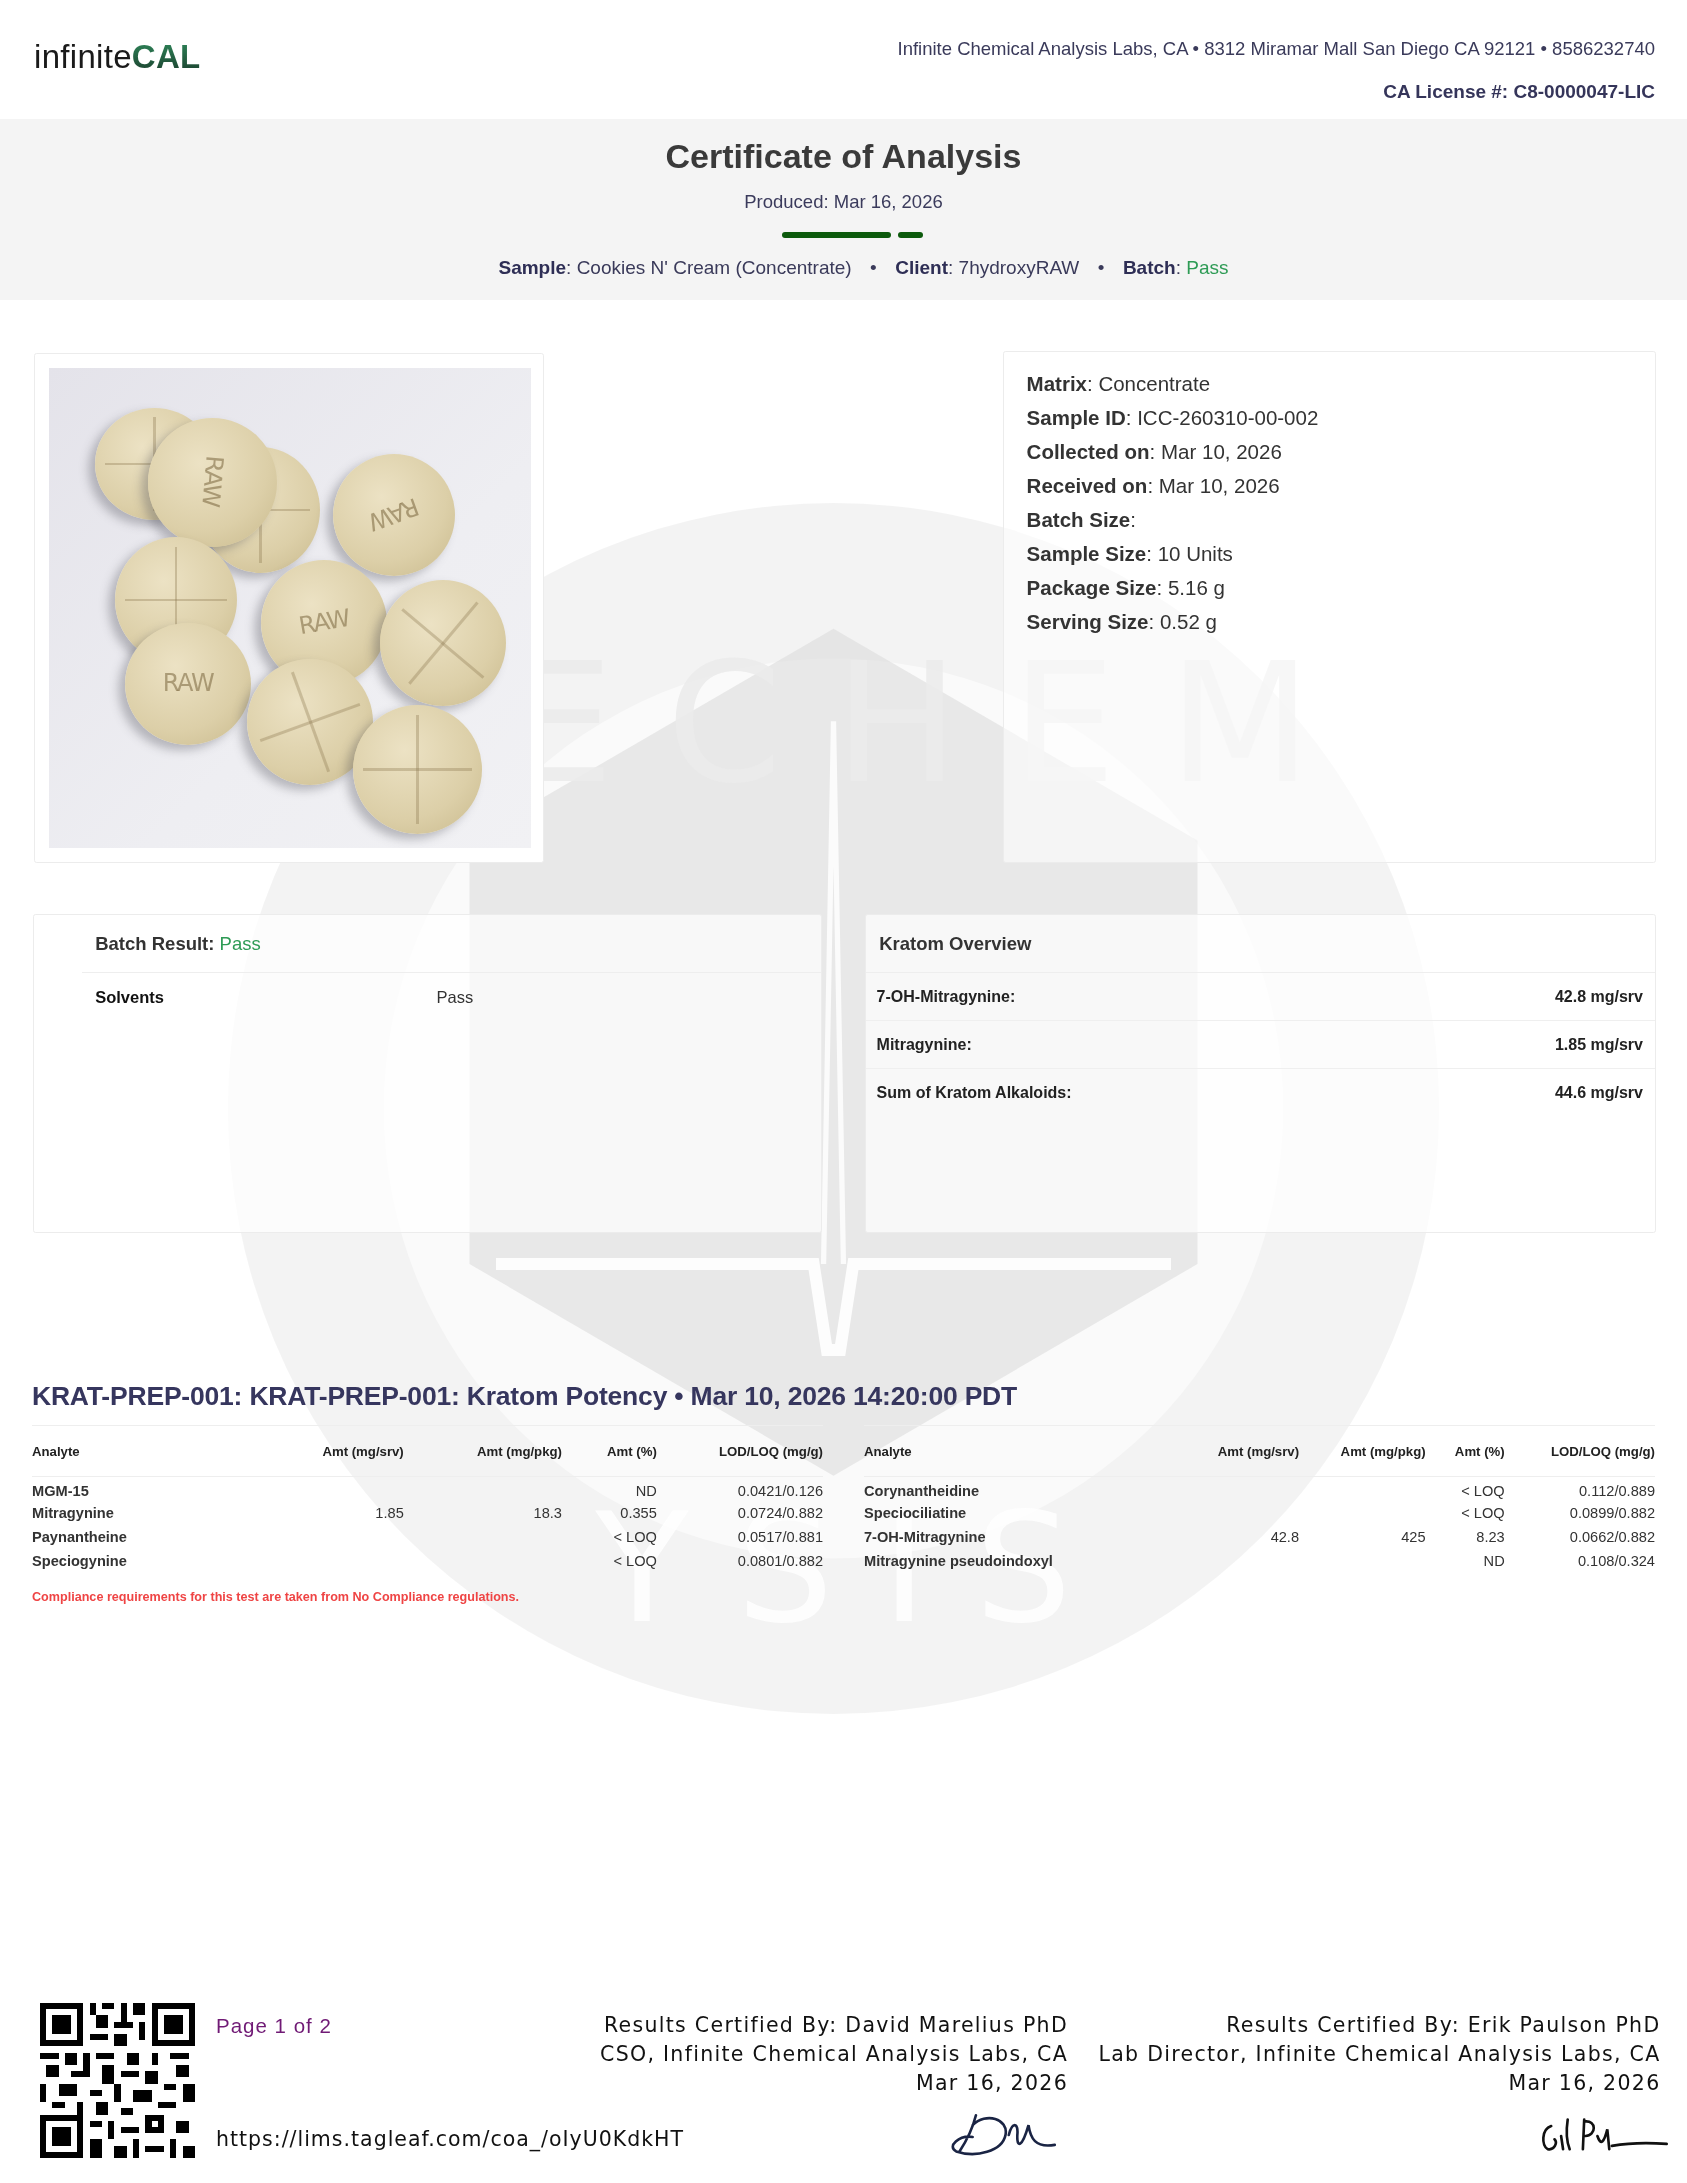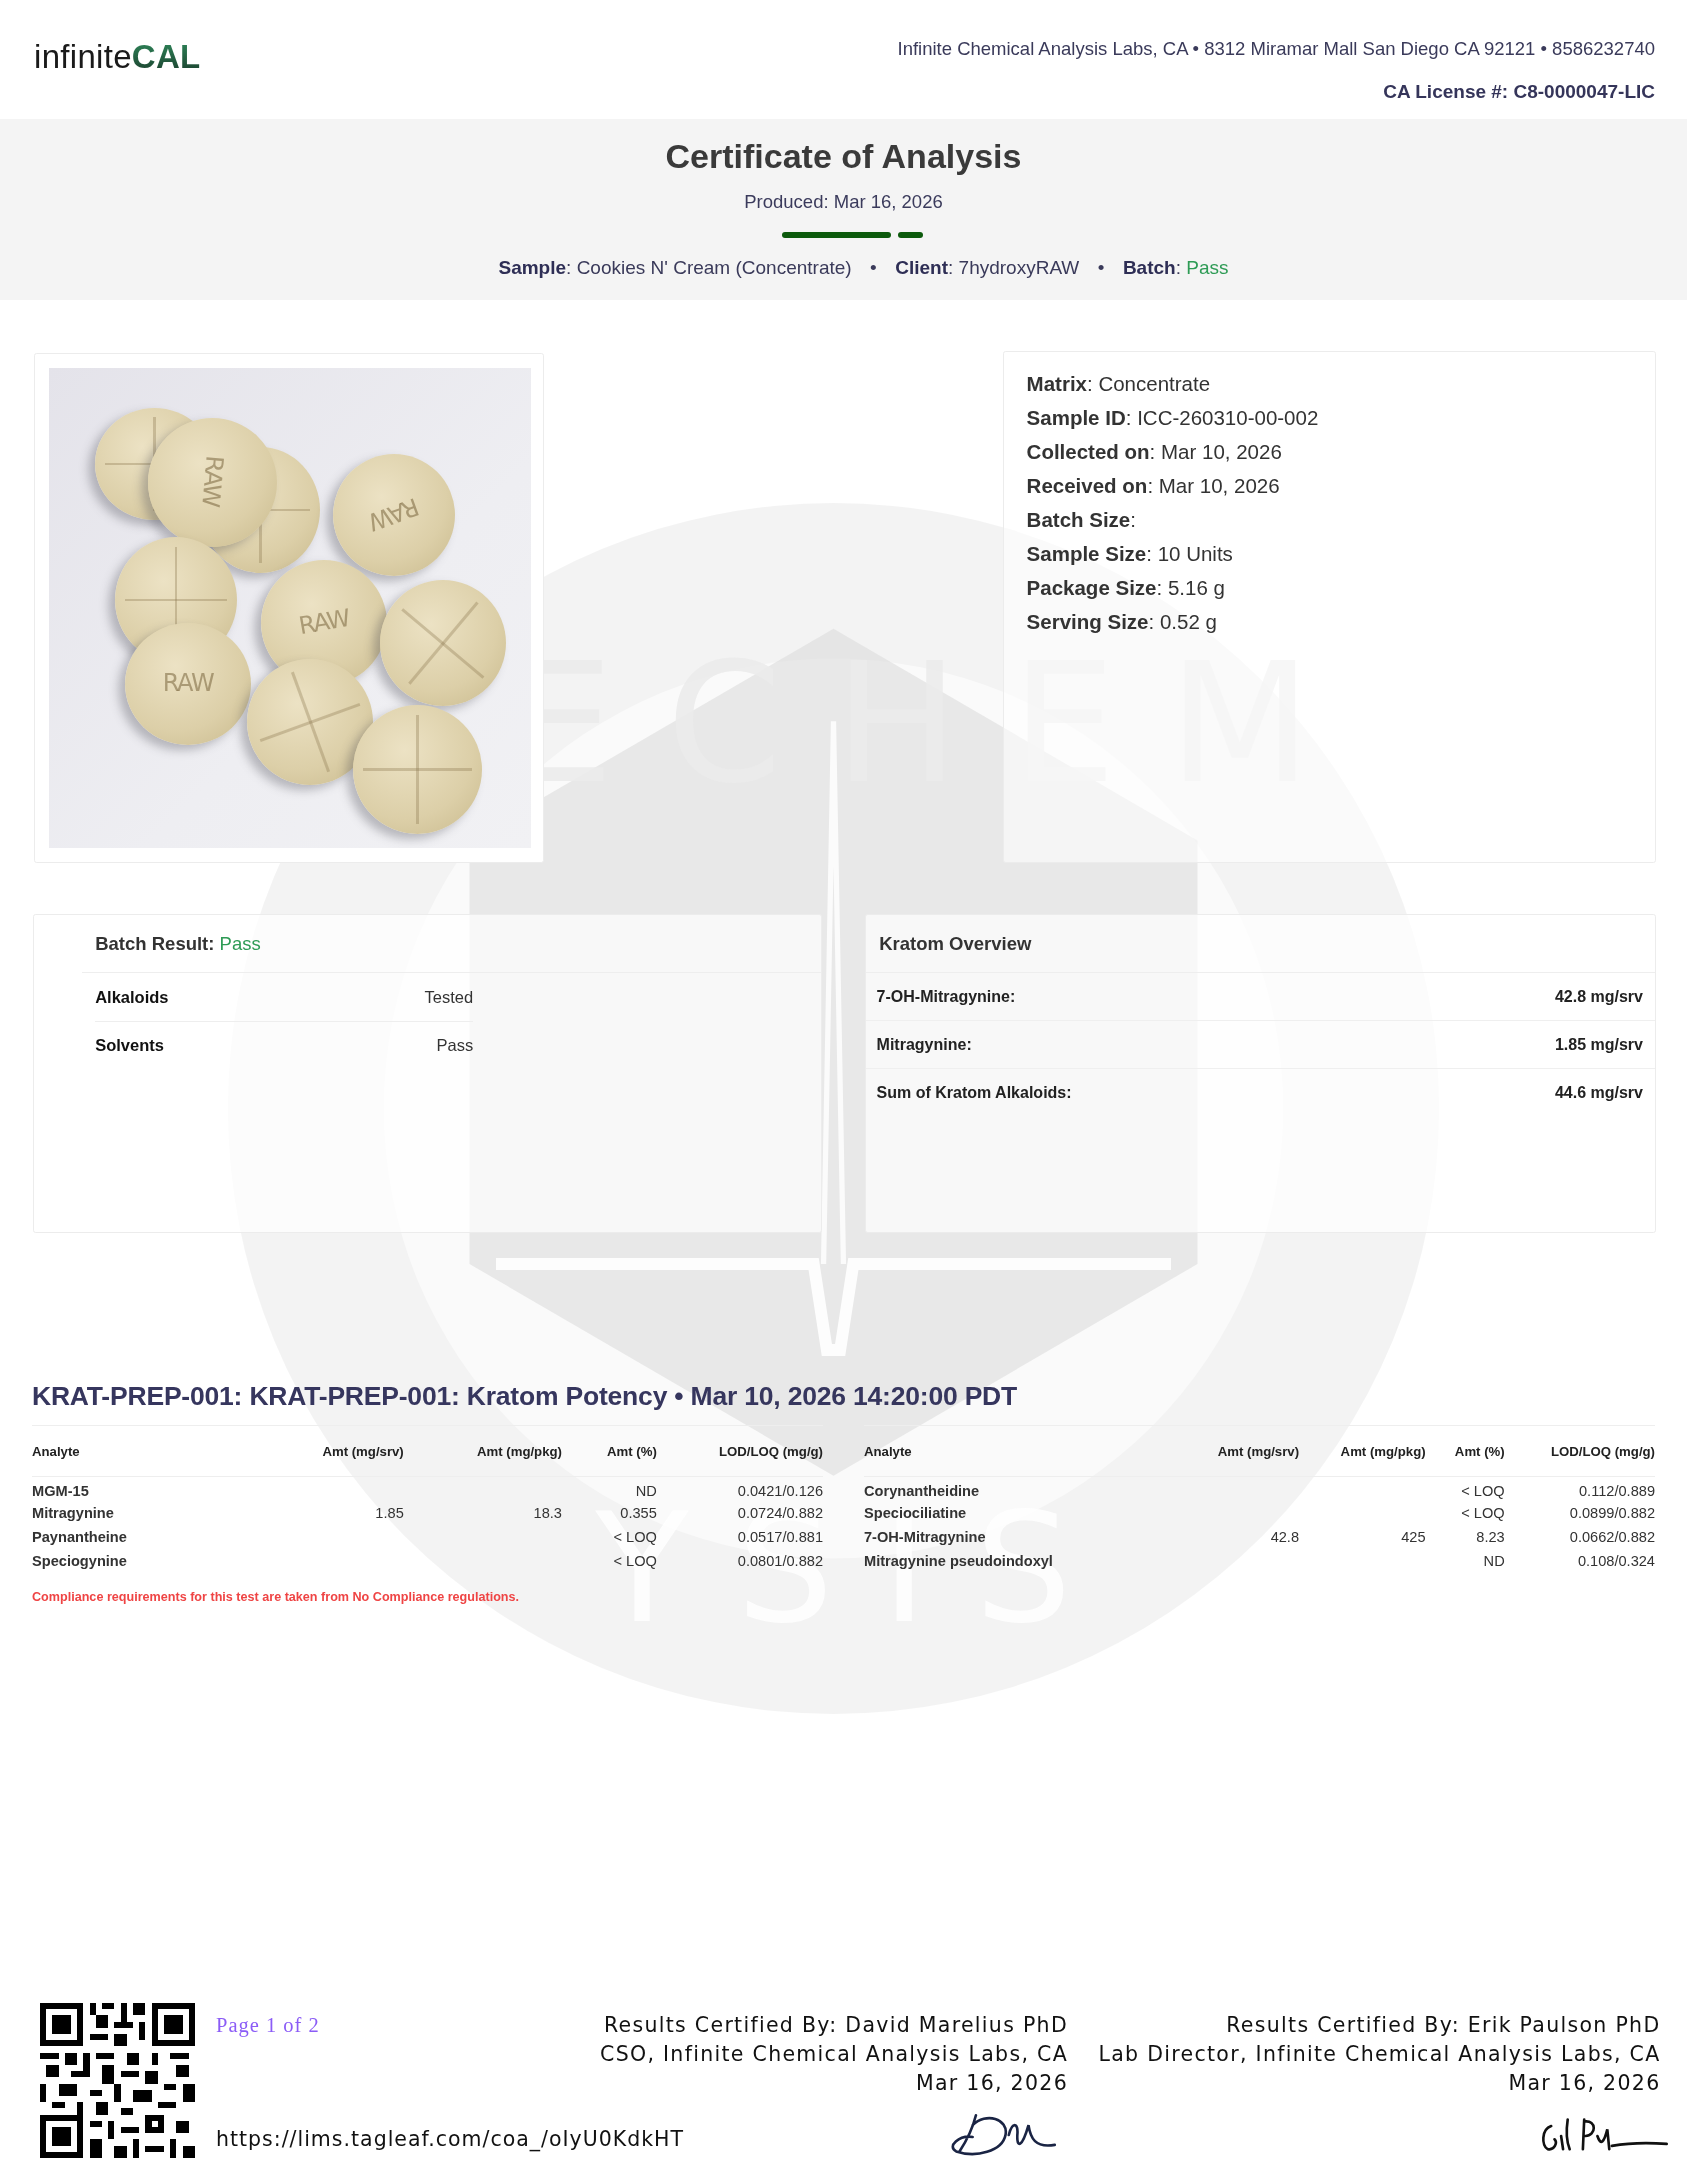--- a/index.html
+++ b/index.html
@@ -62,21 +62,21 @@
   .tbl-right { left: 864px; width: 791px; }
   .tbl th { font-weight: 700; color: #222; font-size: 13.2px; text-align: right; height: 51px; border-top: 1.3px solid #eeeeee; border-bottom: 1.3px solid #eeeeee; white-space: nowrap; }
   .tbl th:first-child, .tbl td:first-child { text-align: left; }
   .tbl td { height: 24px; text-align: right; color: #333; white-space: nowrap; }
   .tbl td:first-child { font-weight: 700; color: #333; }
   .tbl tbody tr:first-child td { padding-top: 5.3px; }
   .compliance { position: absolute; left: 32px; top: 1590px; font-size: 12.6px; font-weight: 700; color: #ef4444; }
 
   
   .qr { position: absolute; left: 40px; top: 2003px; width: 155px; height: 155px; }
-  .page-no { position: absolute; left: 216px; top: 2014px; font-size: 20.5px; color: #8b5cf6; letter-spacing: 1px; font-family: Liberation Serif, serif; font-weight: 300; }
+  .page-no { position: absolute; left: 216px; top: 2014px; font-size: 20.5px; color: #701a75; letter-spacing: 1px; font-family: Liberation Sans, sans-serif; font-weight: 300; }
   .url { position: absolute; left: 216px; top: 2127px; font-size: 20.5px; color: #111; letter-spacing: 1px; font-family: "DejaVu Sans", sans-serif; }
   .cert { position: absolute; text-align: right; font-size: 20.5px; line-height: 29px; color: #111; letter-spacing: 1.3px; font-family: "DejaVu Sans", sans-serif; }
   .cert-1 { right: 619px; top: 2011px; }
   .cert-2 { right: 26.5px; top: 2011px; }
   .sig { position: absolute; }
   .sig-1 { left: 946px; top: 2112px; }
   .sig-2 { left: 1538px; top: 2116px; }
 </style>
 </head>
 <body>
@@ -162,24 +162,20 @@
     <div class="info-row"><b>Received on</b>: <span>Mar 10, 2026</span></div>
     <div class="info-row"><b>Batch Size</b>: <span></span></div>
     <div class="info-row"><b>Sample Size</b>: <span>10 Units</span></div>
     <div class="info-row"><b>Package Size</b>: <span>5.16 g</span></div>
     <div class="info-row"><b>Serving Size</b>: <span>0.52 g</span></div>
   </div>
 
   <div class="card card-left">
     <div class="card-head">
       <span>Batch Result</span>: <span class="pass">Pass</span>
-    </div>
-    <div class="br-row">
-      <span class="k">Alkaloids</span>
-      <span class="v">Tested</span>
     </div>
     <div class="br-row">
       <span class="k">Solvents</span>
       <span class="v">Pass</span>
     </div>
   </div>
 
   <div class="card card-right">
     <div class="card-head">Kratom Overview</div>
     <div class="ko-row">

